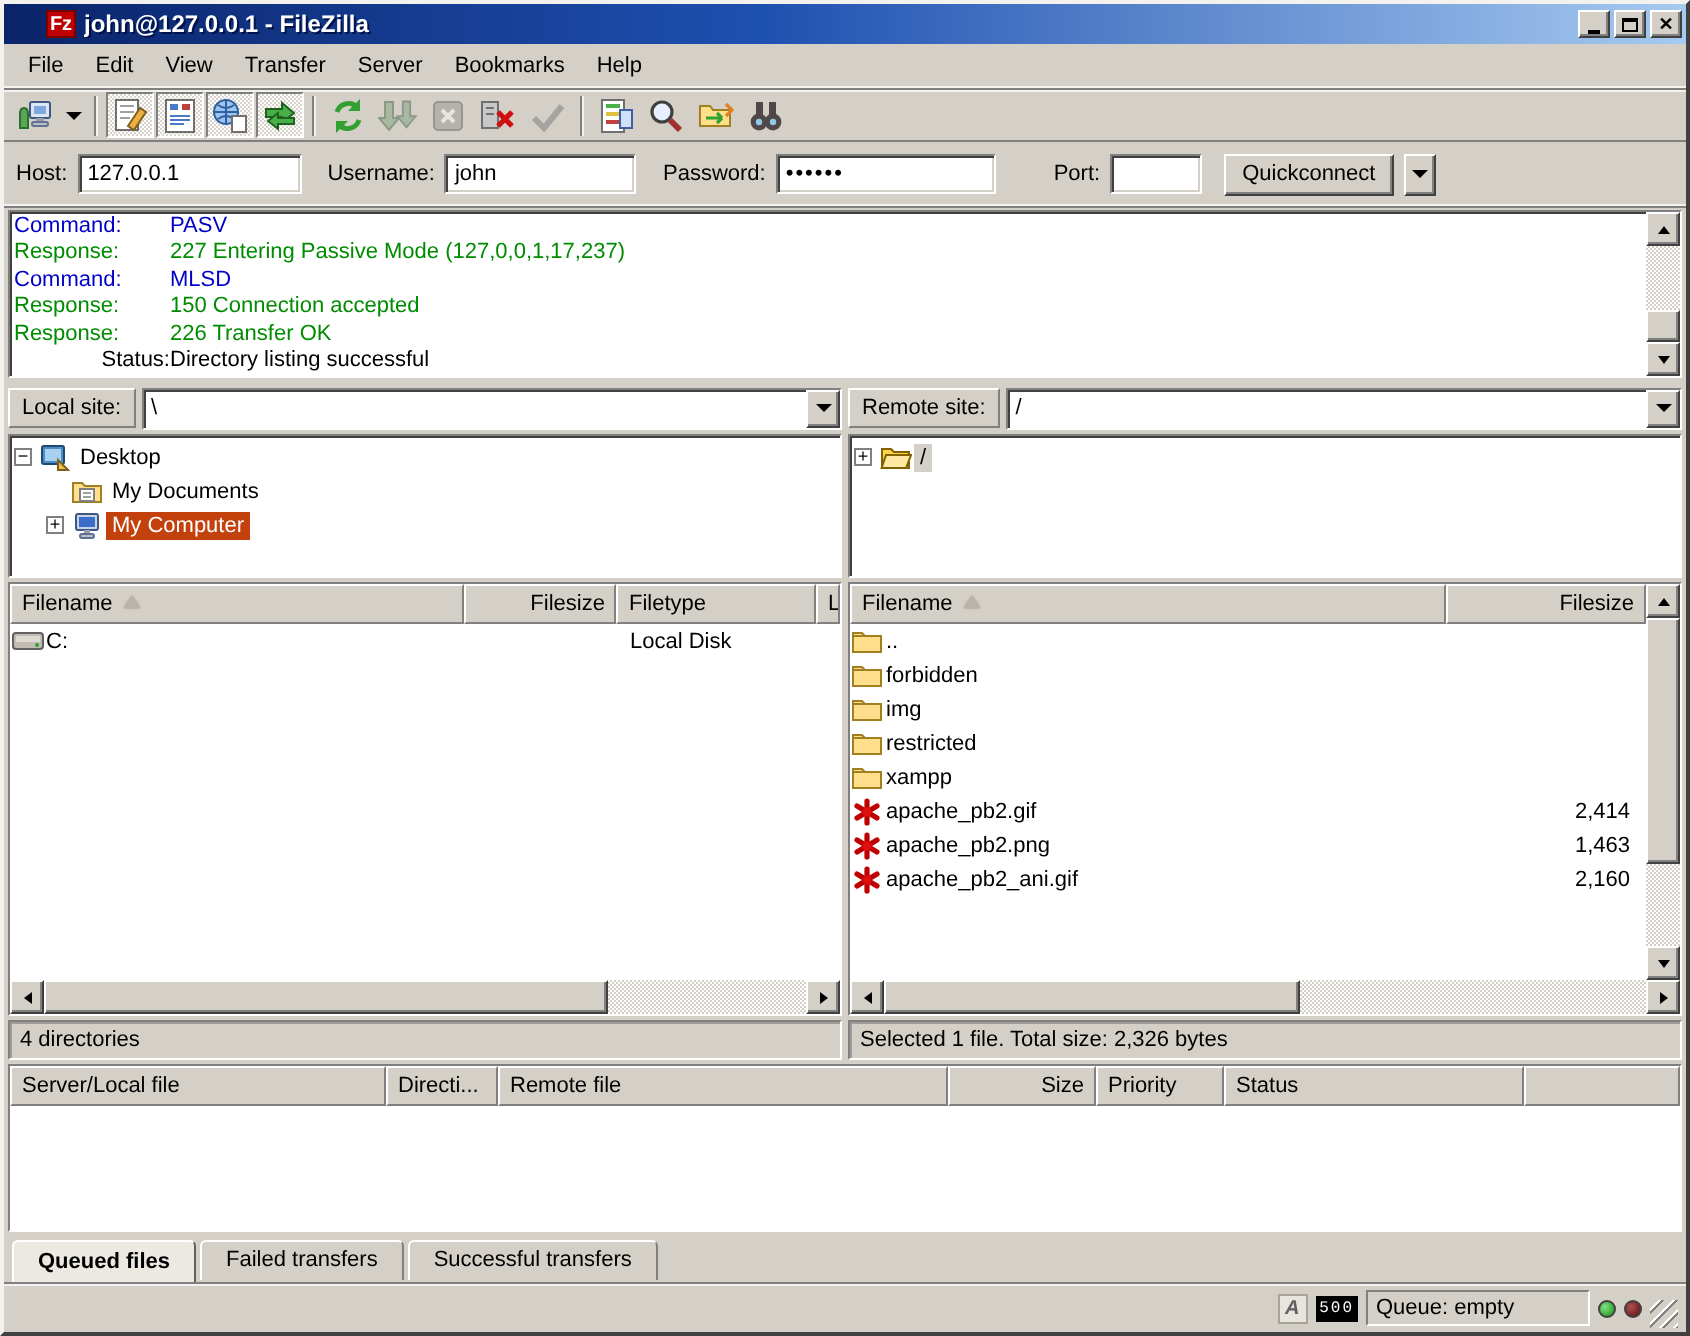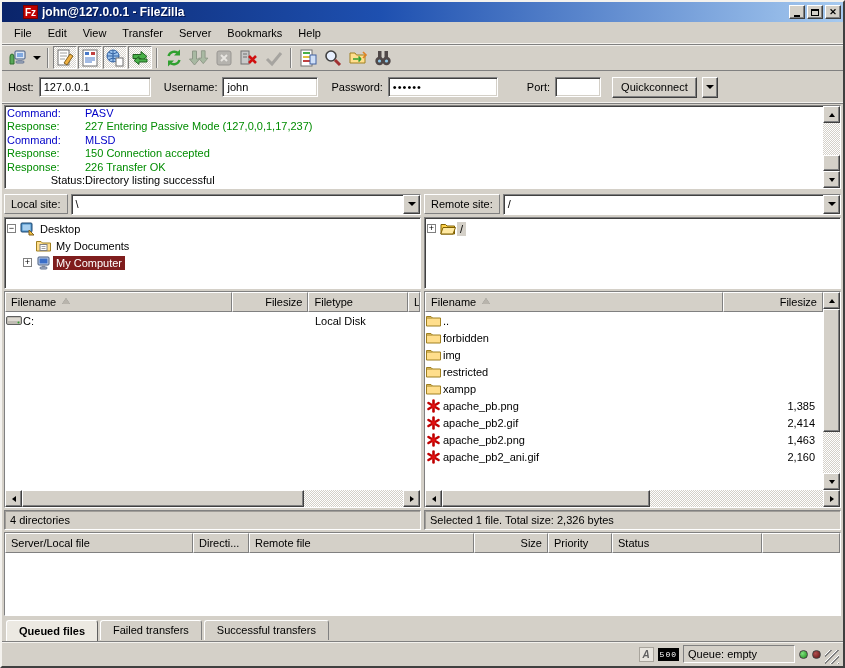--- a/index.html
+++ b/index.html
@@ -87,21 +87,21 @@
     box-shadow:inset -1px -1px 0 #808080;display:flex;align-items:center;justify-content:center;}
   .treebox{flex:0 0 72px;background:#fff;overflow:hidden;padding:2px 2px;
     border:1px solid #808080;border-right-color:#fff;border-bottom-color:#fff;box-shadow:inset 1px 1px 0 #404040;margin-bottom:2px;}
   .tree-row{display:flex;align-items:center;height:17px;white-space:nowrap;}
   .expander{width:9px;height:9px;flex:0 0 9px;background:#fff;border:1px solid #808080;
     font-size:9px;line-height:7px;text-align:center;margin-right:4px;color:#000;}
   .exp-space{width:13px;flex:0 0 13px;}
   .indent{width:16px;flex:0 0 16px;}
   .ticon{width:17px;flex:0 0 17px;display:flex;align-items:center;}
   .tlabel{padding:1px 3px;}
-  .tlabel.selected{background:#7f1d1d;color:#fff;}
+  .tlabel.selected{background:#c2410c;color:#fff;}
   .tlabel.selected-inactive{background:#D4D0C8;color:#000;}
   .listwrap{flex:1;display:flex;flex-direction:column;background:#fff;min-height:0;
     border:1px solid #808080;border-right-color:#fff;border-bottom-color:#fff;box-shadow:inset 1px 1px 0 #404040;}
   .listgrid{flex:1;display:flex;min-height:0;}
   .listmain{flex:1;display:flex;flex-direction:column;min-width:0;}
   .lheader{height:20px;flex:0 0 20px;display:flex;background:#D4D0C8;}
   .hcell{border:1px solid;border-color:#fff #808080 #808080 #fff;padding:3px 5px 0 5px;
     white-space:nowrap;overflow:hidden;display:flex;align-items:flex-start;gap:6px;}
   .hcell.right{justify-content:flex-end;}
   .sortarrow{width:0;height:0;border-left:4px solid transparent;border-right:4px solid transparent;
@@ -532,36 +532,20 @@
        <span class="ficon">
                       <svg width="15" height="14" viewBox="0 0 15 14">
                         <g stroke="#C00000" stroke-width="2.6" stroke-linecap="round">
                           <line x1="7.5" y1="1.5" x2="7.5" y2="12.5"></line>
                           <line x1="2.5" y1="4" x2="12.5" y2="10"></line>
                           <line x1="12.5" y1="4" x2="2.5" y2="10"></line>
                         </g>
                         <circle cx="7.5" cy="7" r="2.2" fill="#E01010"></circle>
                       </svg>
                     </span>
-       <span>apache_pb.png</span>
-     </span>
-     <span class="fcell" style="width:100px;justify-content:flex-end;padding-right:8px;">1,385</span>
-   </div>
-                <div class="file-row">
-     <span class="fcell" style="flex:1;">
-       <span class="ficon">
-                      <svg width="15" height="14" viewBox="0 0 15 14">
-                        <g stroke="#C00000" stroke-width="2.6" stroke-linecap="round">
-                          <line x1="7.5" y1="1.5" x2="7.5" y2="12.5"></line>
-                          <line x1="2.5" y1="4" x2="12.5" y2="10"></line>
-                          <line x1="12.5" y1="4" x2="2.5" y2="10"></line>
-                        </g>
-                        <circle cx="7.5" cy="7" r="2.2" fill="#E01010"></circle>
-                      </svg>
-                    </span>
        <span>apache_pb2.gif</span>
      </span>
      <span class="fcell" style="width:100px;justify-content:flex-end;padding-right:8px;">2,414</span>
    </div>
                 <div class="file-row">
      <span class="fcell" style="flex:1;">
        <span class="ficon">
                       <svg width="15" height="14" viewBox="0 0 15 14">
                         <g stroke="#C00000" stroke-width="2.6" stroke-linecap="round">
                           <line x1="7.5" y1="1.5" x2="7.5" y2="12.5"></line>

